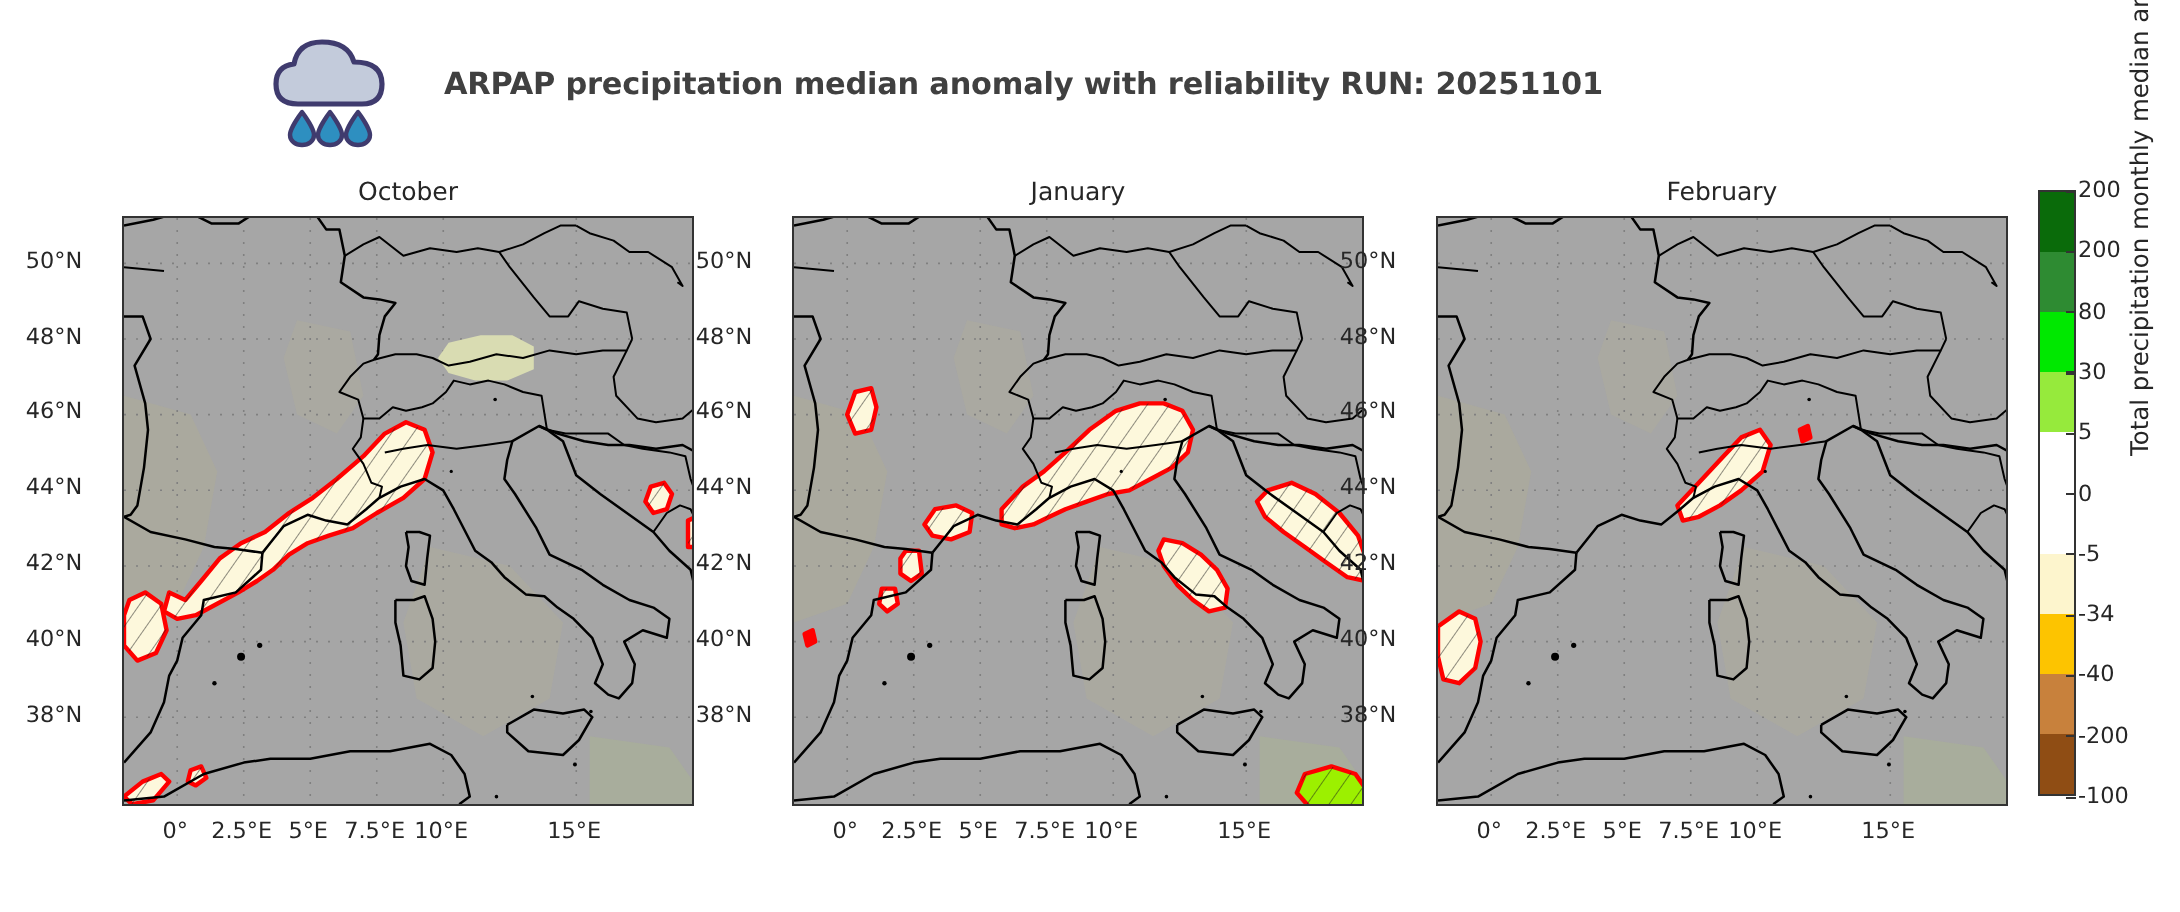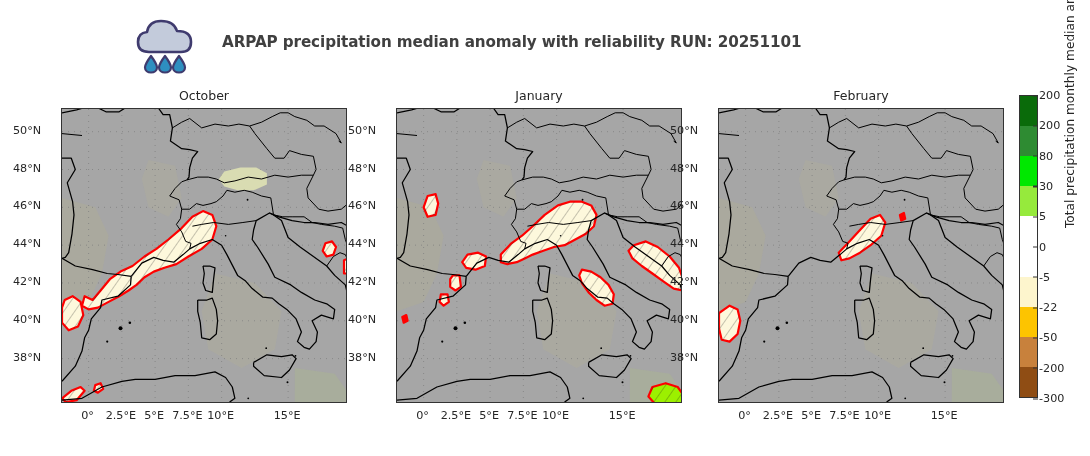--- a/index.html
+++ b/index.html
@@ -400,18 +400,18 @@
     <div class="cbar-band" style="background: rgb(143, 77, 20); height: 10%;"></div>
   </div>
 <div id="cbar-ticks-host">
     <div class="cbar-tick" style="top: 95px;">200</div>
     <div class="cbar-tick" style="top: 125.3px;">200</div>
     <div class="cbar-tick" style="top: 155.6px;">80</div>
     <div class="cbar-tick" style="top: 185.9px;">30</div>
     <div class="cbar-tick" style="top: 216.2px;">5</div>
     <div class="cbar-tick" style="top: 246.5px;">0</div>
     <div class="cbar-tick" style="top: 276.8px;">-5</div>
-    <div class="cbar-tick" style="top: 307.1px;">-22</div>
-    <div class="cbar-tick" style="top: 337.4px;">-50</div>
+    <div class="cbar-tick" style="top: 307.1px;">-34</div>
+    <div class="cbar-tick" style="top: 337.4px;">-40</div>
     <div class="cbar-tick" style="top: 367.7px;">-200</div>
-    <div class="cbar-tick" style="top: 398px;">-300</div>
+    <div class="cbar-tick" style="top: 398px;">-100</div>
   </div>
 <div id="cbar-label">Total precipitation monthly median anomaly with robustness [mm]</div>
 
 </body></html>

